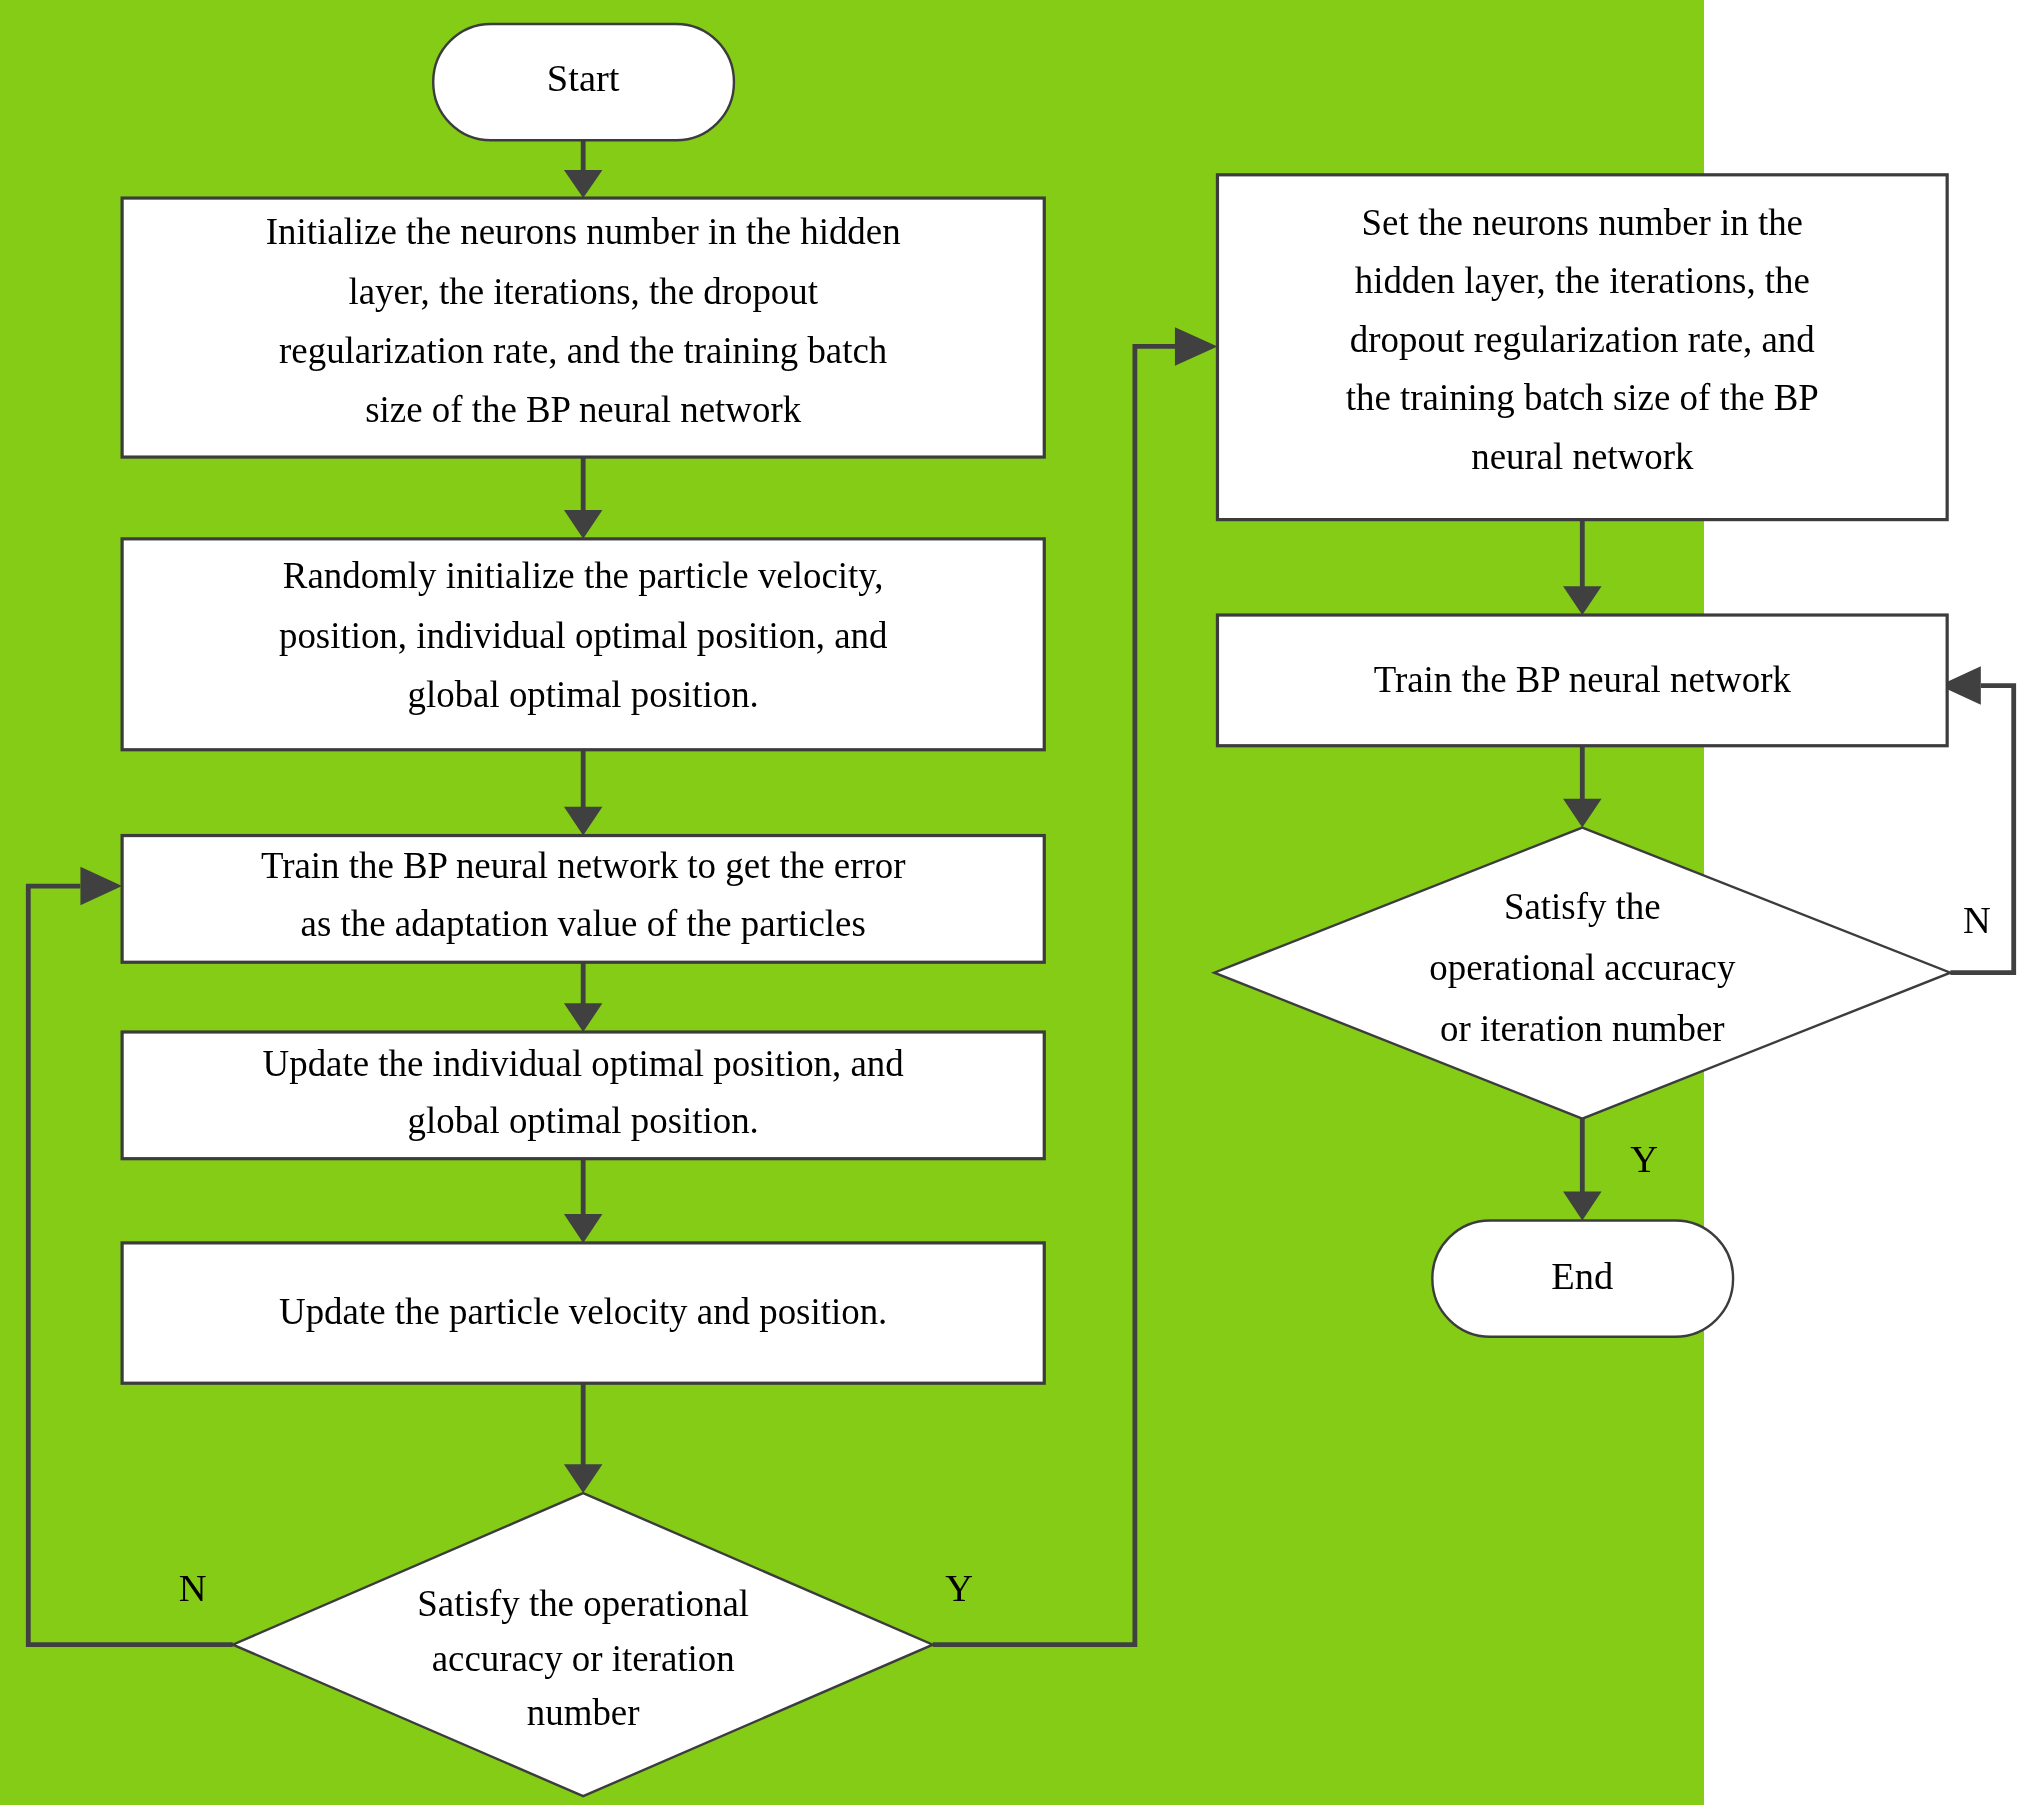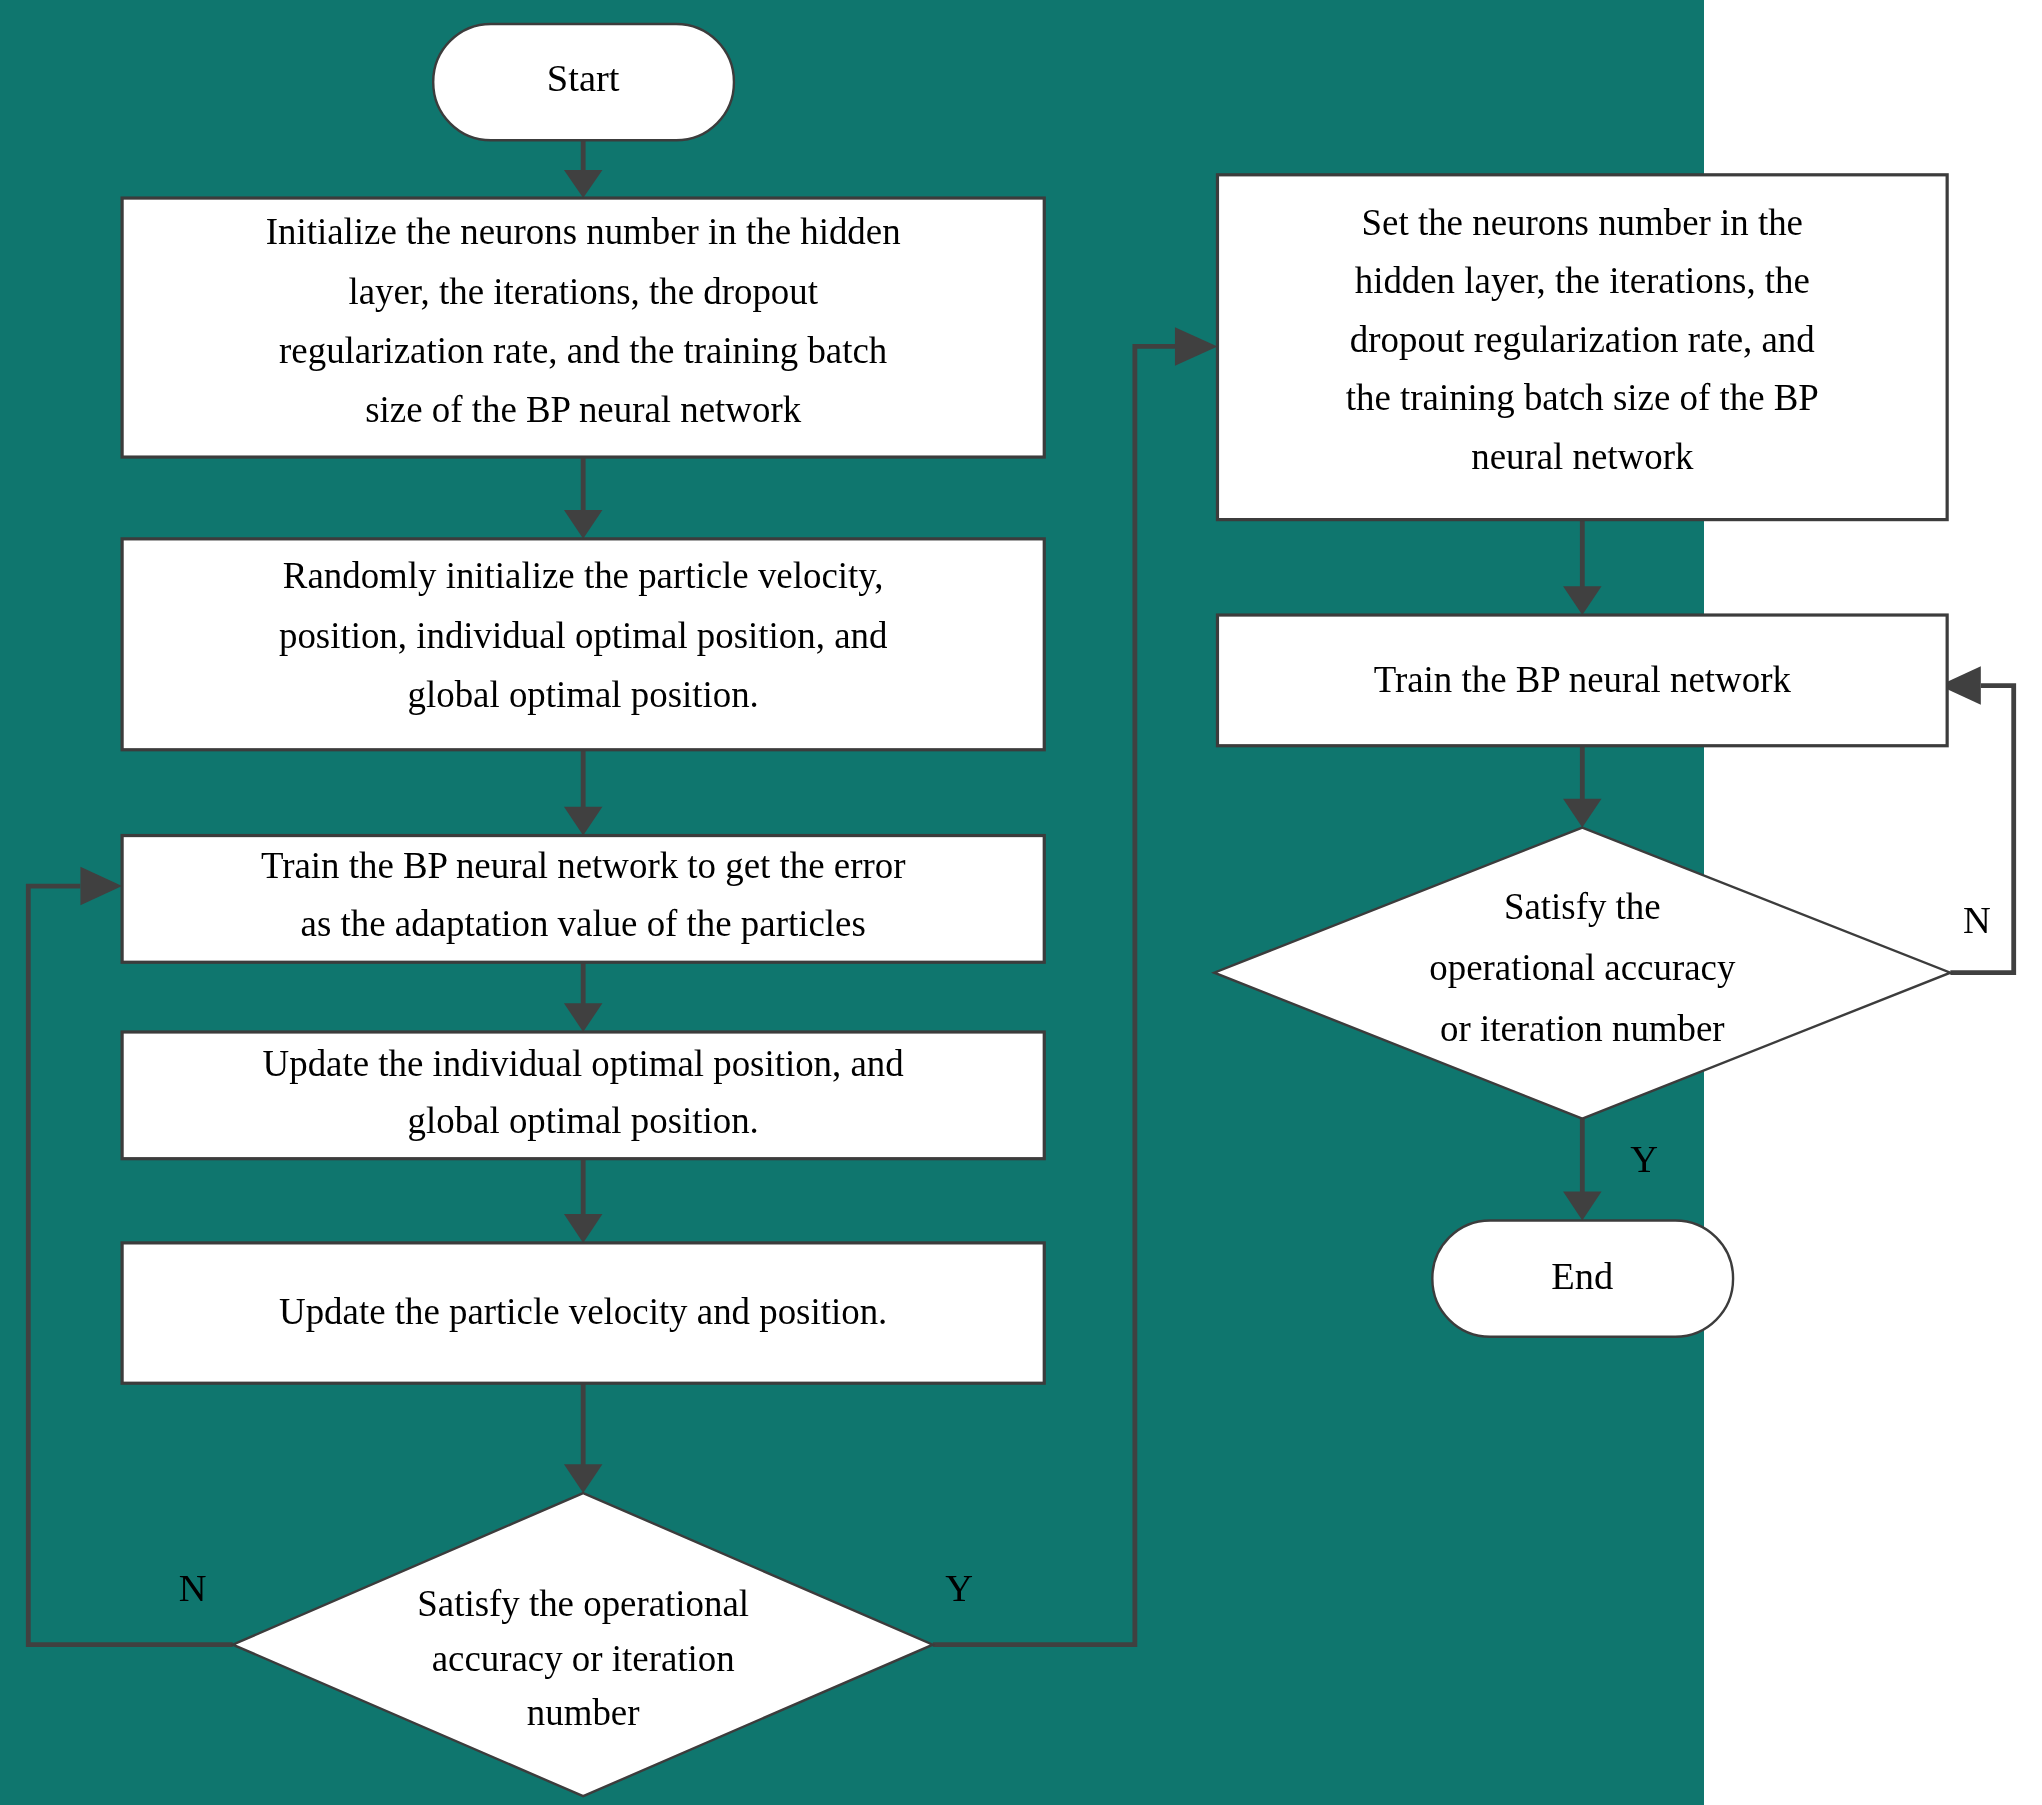--- a/index.html
+++ b/index.html
@@ -4,21 +4,21 @@
 <style>
   html, body {
     margin: 0;
     padding: 0;
     background: #ffffff;
   }
   #canvas-wrap {
     position: relative;
     width: 1704px;
     height: 1805px;
-    background: #0f766e;
+    background: #84cc16;
     font-family: "Liberation Serif", "DejaVu Serif", serif;
     text-align: center;
   }
   svg.flow {
     position: absolute;
     top: 0;
     left: 0;
     width: 2042px;
     height: 1805px;
     display: block;

